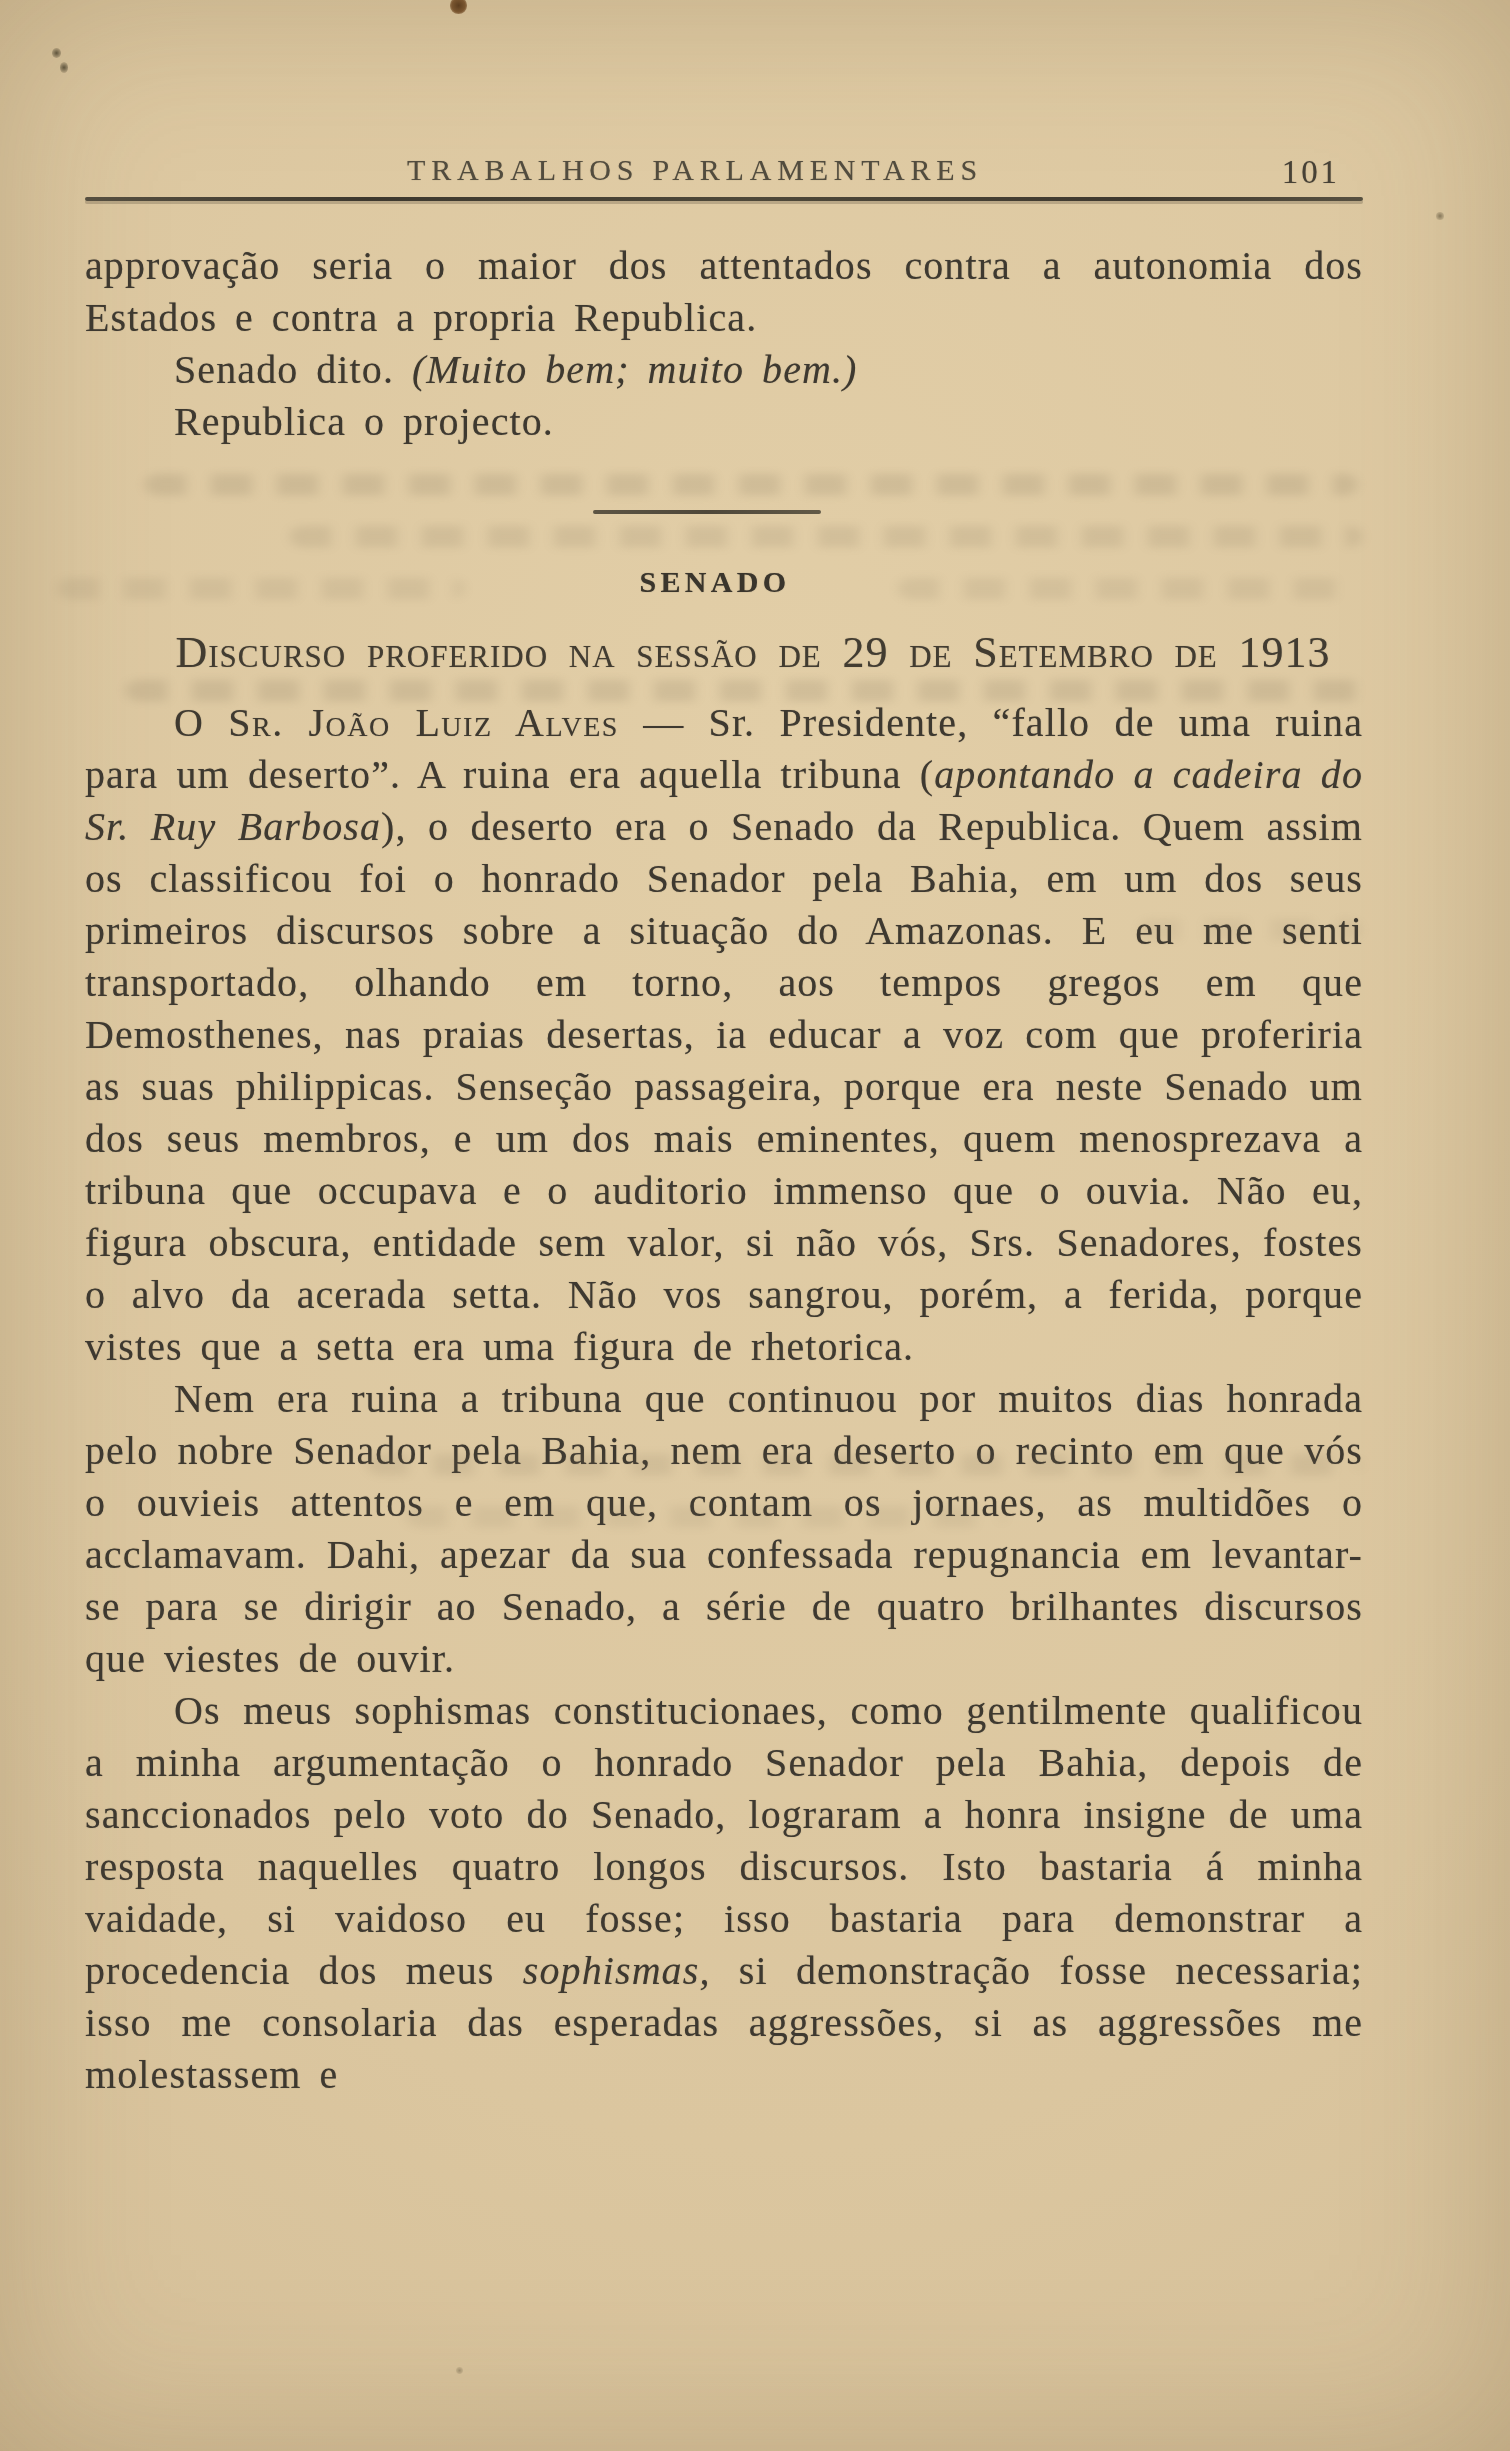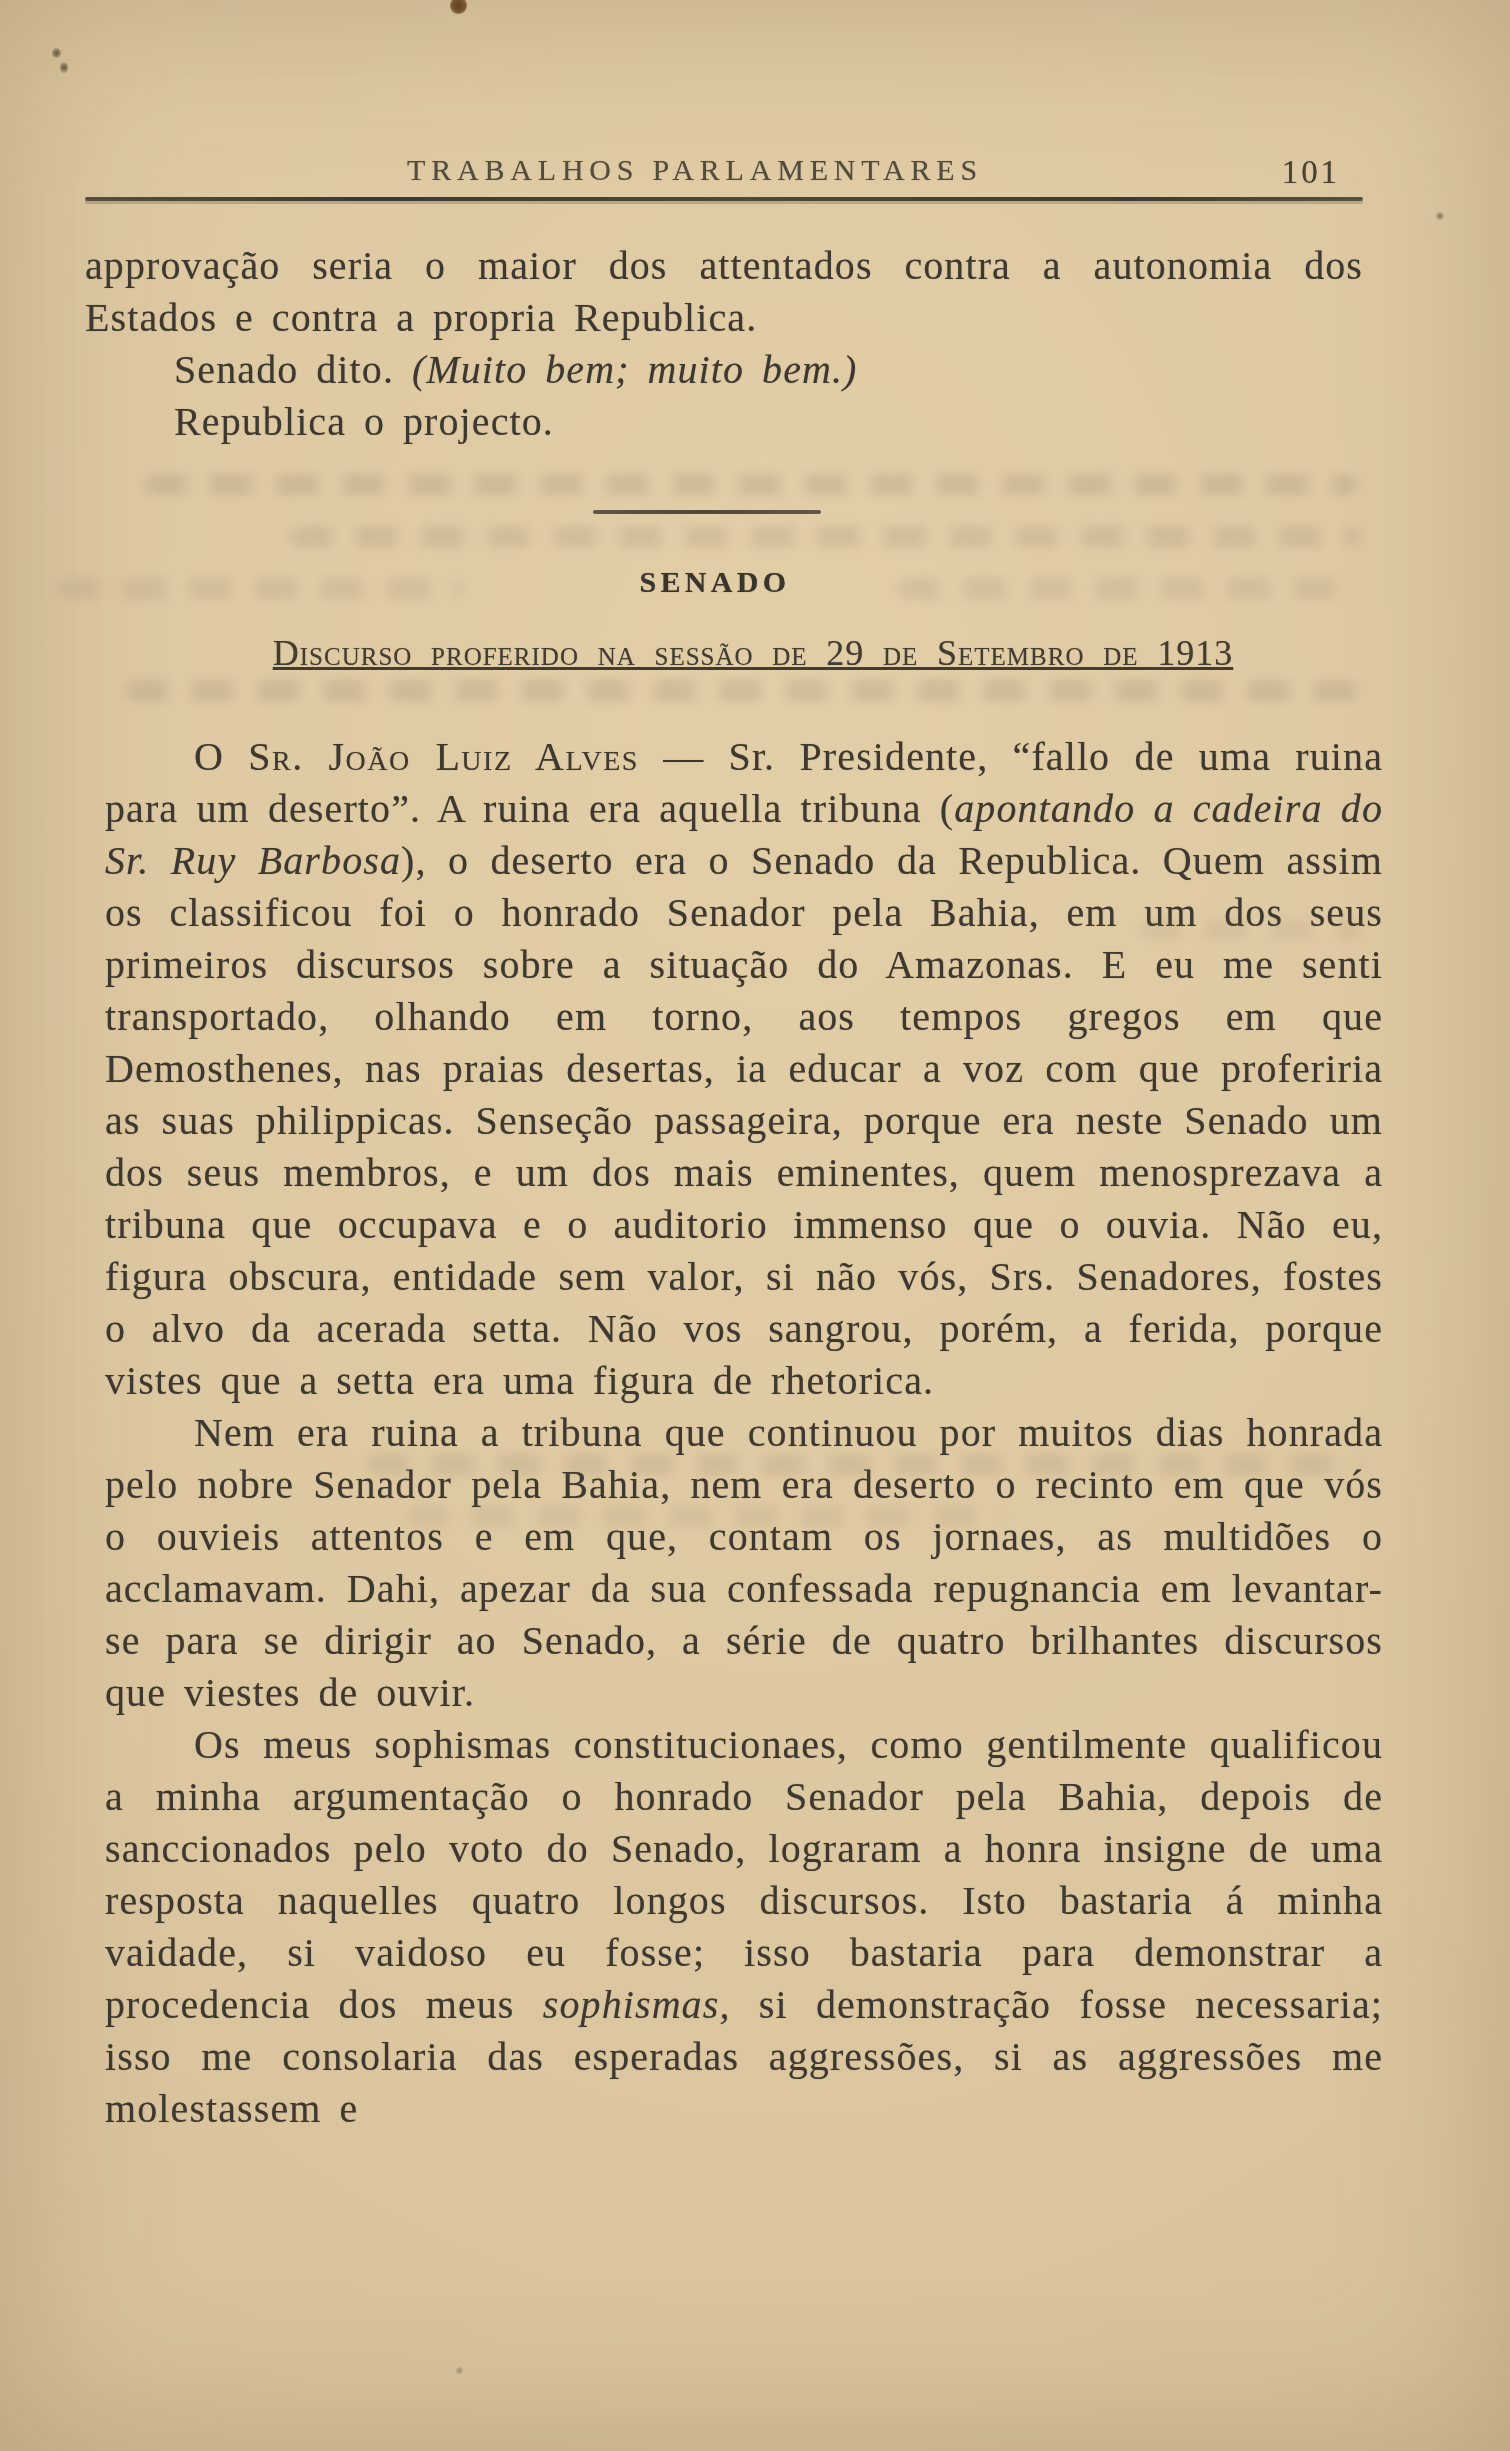--- a/index.html
+++ b/index.html
@@ -42,21 +42,21 @@
     text-align: justify;
     color: #3e3930;
   }
   .body-text p {
     margin: 0;
     letter-spacing: 1.1px; word-spacing: 6.8px;
     text-shadow: 0 0 1px rgba(62, 57, 48, .42);
   }
   .body-text p.indent { text-indent: 89px; }
   .intro  { top: 240px; }
-  .speech { top: 731px; margin-left: 20px; }
+  .speech { top: 697px; }
 
   .i  { font-style: italic; }
   .sc { font-variant: small-caps; letter-spacing: 1.5px; }
   .n  {}
 
   
   .short-divider {
     position: absolute; top: 510px; left: 593px; width: 228px; height: 3.9px;
     background: linear-gradient(90deg, #4e4739, #3e392e 50%, #544d3d);
     border-radius: 1.9px; opacity: .9;
@@ -64,22 +64,22 @@
   .kicker {
     position: absolute; top: 564px; left: 76px; width: 1278px;
     text-align: center;
     font-size: 30px; line-height: 35px; font-weight: bold; letter-spacing: 4.3px;
     color: #3a352c; text-shadow: 0 0 1px rgba(58,53,44,.5);
   }
   .session-heading {
     position: absolute; top: 626px; left: 114px; width: 1278px;
     text-align: center; white-space: nowrap;
     font-variant: small-caps;
-    font-size: 36px; line-height: 54px; letter-spacing: 1px; word-spacing: 8.7px;
-    color: #423c31; text-shadow: 0 0 1px rgba(66,60,49,.45); text-decoration: underline;
+    font-size: 44px; line-height: 54px; letter-spacing: 1px; word-spacing: 8.7px;
+    color: #423c31; text-shadow: 0 0 1px rgba(66,60,49,.45);
   }
 
   
   .smudge {
     position: absolute; height: 29px;
     filter: blur(5.8px); opacity: .3; transform: scaleY(.75);
     background: repeating-linear-gradient(90deg,
       rgba(122, 108, 82, .55) 0px 41px,
       rgba(122, 108, 82, 0) 41px 66px);
     border-radius: 13.5px;

